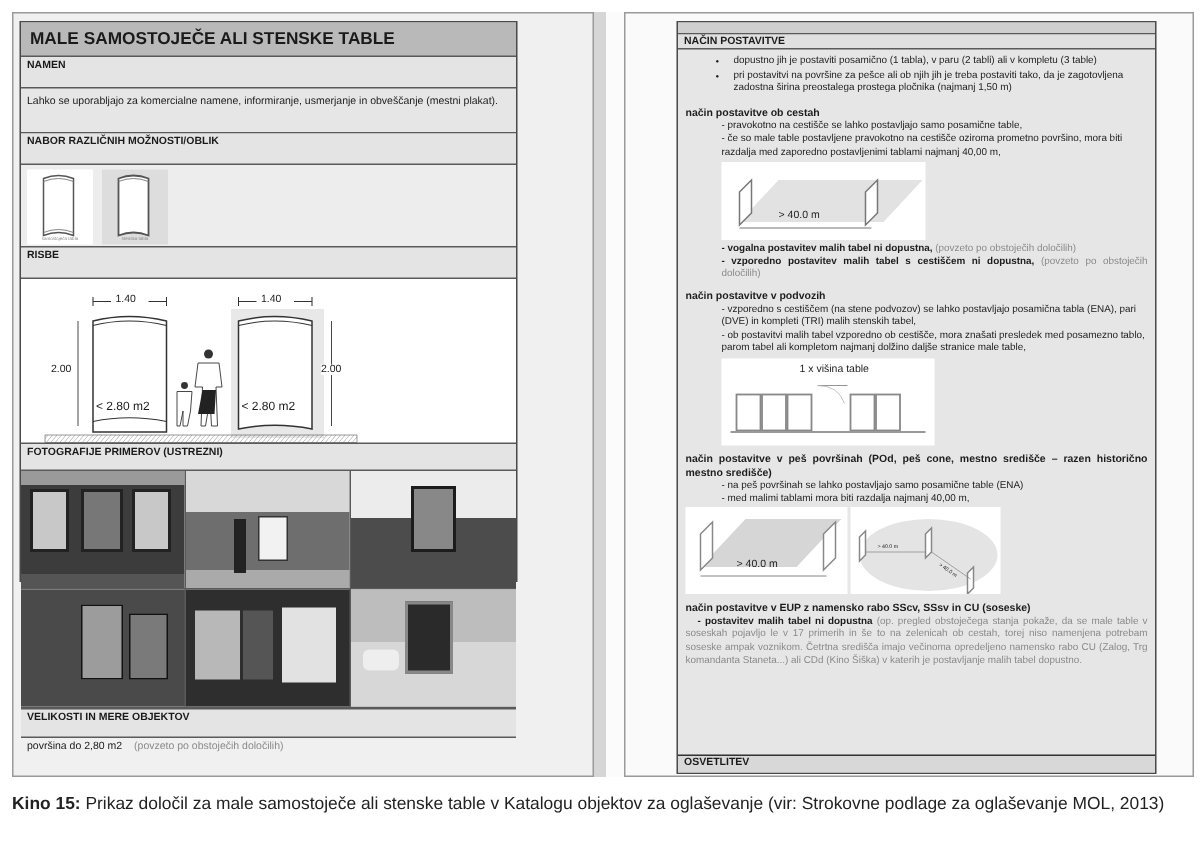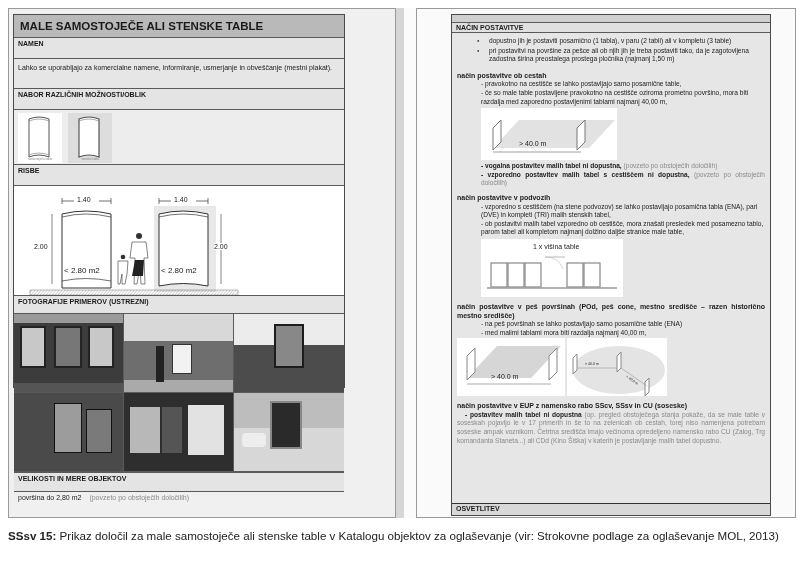--- a/index.html
+++ b/index.html
@@ -233,14 +233,14 @@
       <div style="text-align:justify;text-indent:8px;">
         <span style="font-weight:bold;">- postavitev malih tabel ni dopustna</span>
         <span class="muted">(op. pregled obstoječega stanja pokaže, da se male table v soseskah pojavljo le v 17 primerih in še to na zelenicah ob cestah, torej niso namenjena potrebam soseske ampak voznikom. Četrtna središča imajo večinoma opredeljeno namensko rabo CU (Zalog, Trg komandanta Staneta...) ali CDd (Kino Šiška) v katerih je postavljanje malih tabel dopustno.</span>
       </div>
     </div>
     <div class="r-foot">OSVETLITEV</div>
   </div>
 </div>
 
 <div class="caption">
-  <b>SSsv 15:</b><span> Prikaz določil za male samostoječe ali stenske table v Katalogu objektov za oglaševanje (vir: Strokovne podlage za oglaševanje MOL, 2013)</span>
+  <b>Kino 15:</b><span> Prikaz določil za male samostoječe ali stenske table v Katalogu objektov za oglaševanje (vir: Strokovne podlage za oglaševanje MOL, 2013)</span>
 </div>
 
 </body></html>

